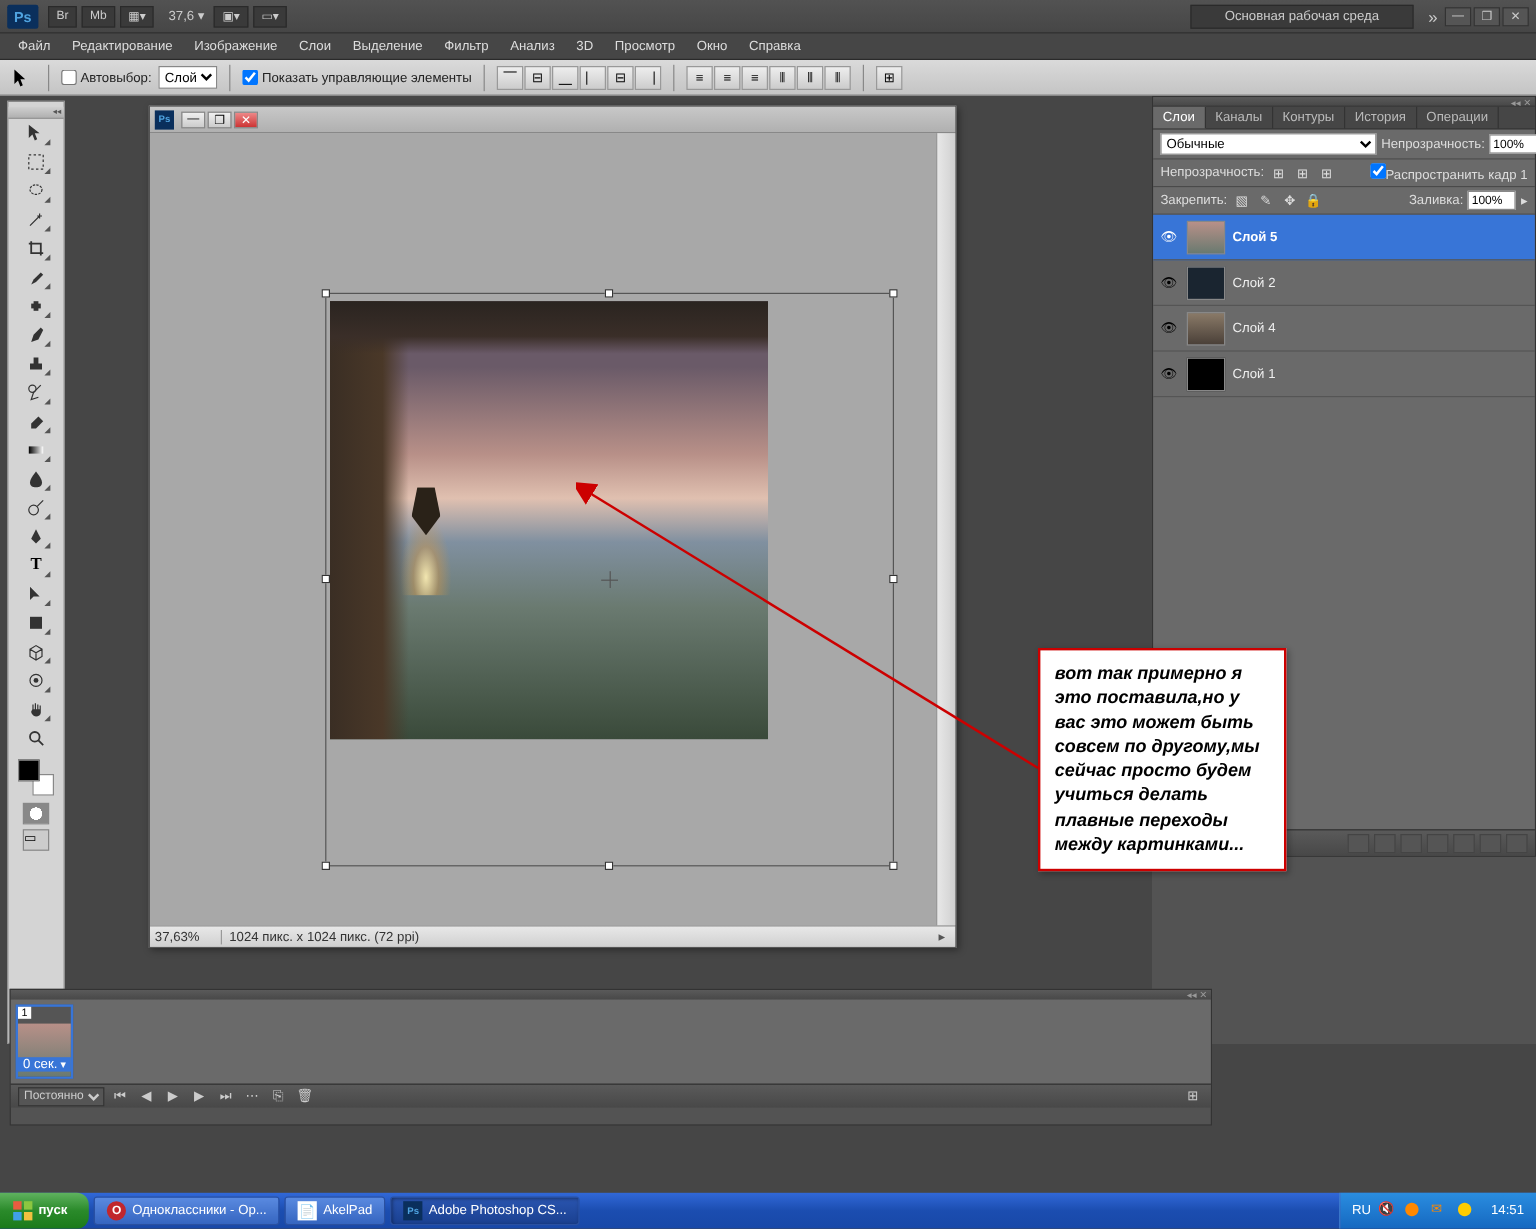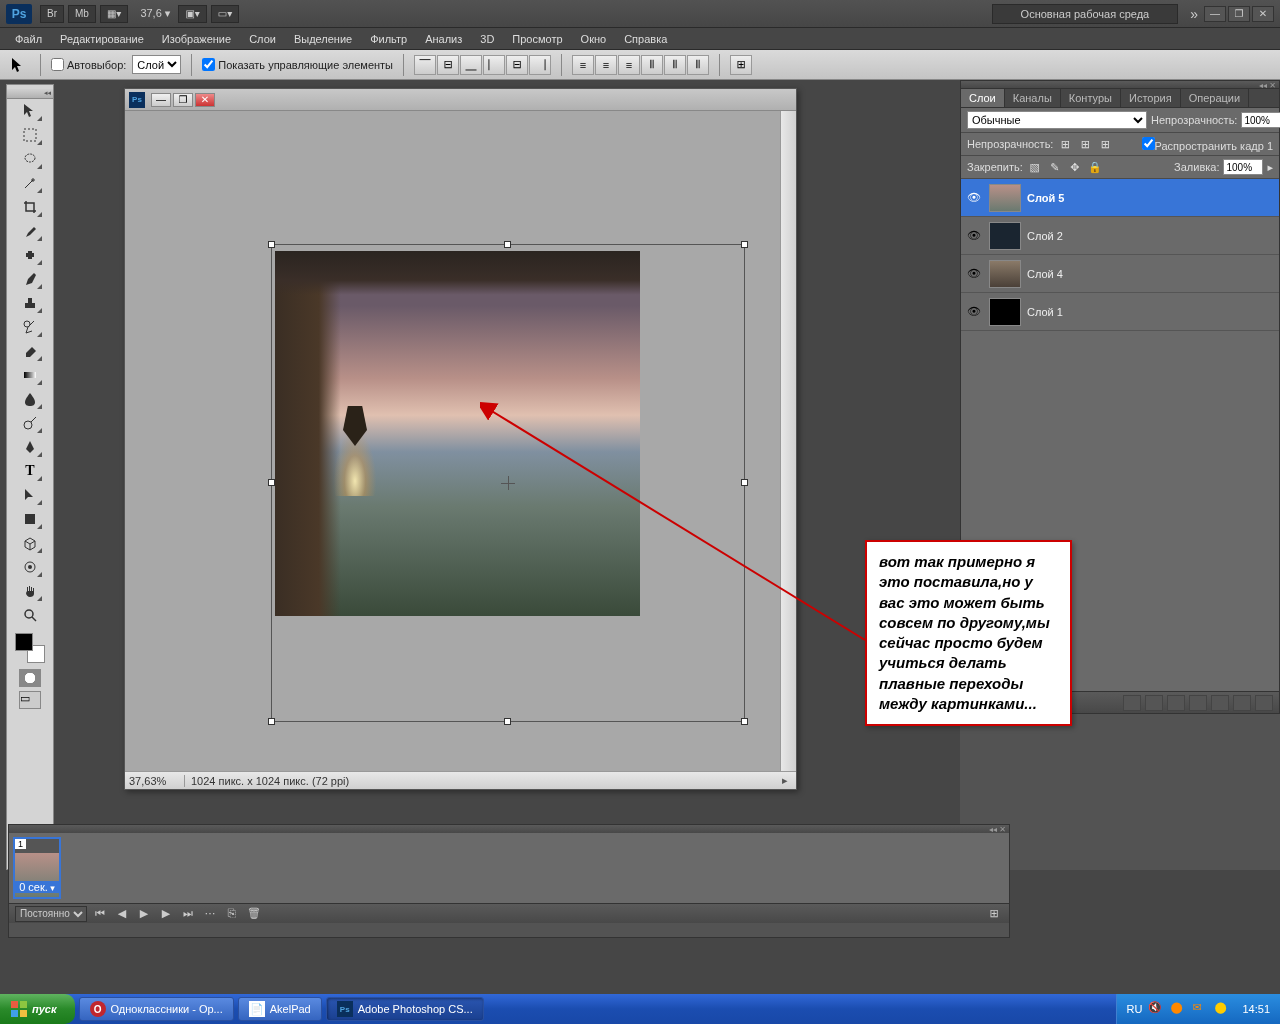--- a/index.html
+++ b/index.html
@@ -118,21 +118,21 @@
 .animpanel .frame { width:48px; border:2px solid #3875d7; background:#555; position:relative; }
 .animpanel .frame .fnum { position:absolute; top:0; left:0; background:#fff; color:#000; font-size:9px; padding:0 3px; }
 .animpanel .frame .fthumb { width:44px; height:44px; margin:14px 0 0 0; background:linear-gradient(#b89088,#6a7a70); }
 .animpanel .frame .fdur { position:absolute; bottom:4px; width:100%; text-align:center; color:#fff; font-size:9px; background:#3875d7; }
 .animpanel .ctrl { height:20px; background:linear-gradient(#5a5a5a,#484848); border-top:1px solid #333; display:flex; align-items:center; padding:0 6px; gap:4px; color:#ccc; }
 .animpanel .ctrl .cbtn { width:18px; height:14px; display:flex; align-items:center; justify-content:center; color:#ccc; }
 .animpanel .ctrl select { background:#555; color:#ccc; border:1px solid #333; font-size:10px; height:16px; }
 
 
 .taskbar { position:absolute; bottom:0; left:0; right:0; height:30px; background:linear-gradient(to bottom,#3168d8,#1b4db0 50%,#1848a8); display:flex; align-items:center; }
-.taskbar .start { height:30px; padding:0 18px 0 10px; background:linear-gradient(to bottom,#5fb35f,#2a8a2a 50%,#1a7a1a); color:#fff; font-weight:bold; font-style:italic; font-size:15px; display:flex; align-items:center; gap:4px; border-radius:0 10px 10px 0; }
+.taskbar .start { height:30px; padding:0 18px 0 10px; background:linear-gradient(to bottom,#5fb35f,#2a8a2a 50%,#1a7a1a); color:#fff; font-weight:bold; font-size:15px; display:flex; align-items:center; gap:4px; border-radius:0 10px 10px 0; }
 .taskbar .tbtn { height:24px; margin-left:4px; padding:0 10px; background:linear-gradient(#5a8ae0,#3565c0); border:1px solid #2a50a0; color:#fff; display:flex; align-items:center; gap:5px; border-radius:3px; max-width:170px; overflow:hidden; white-space:nowrap; }
 .taskbar .tbtn.active { background:linear-gradient(#2a55b0,#1a4090); box-shadow:inset 1px 1px 3px rgba(0,0,0,0.4); }
 .taskbar .tray { margin-left:auto; height:30px; background:linear-gradient(#2a8de0,#1568c0); display:flex; align-items:center; padding:0 10px; gap:6px; color:#fff; border-left:1px solid #4080d0; }
 .taskbar .tray .ti { width:16px; height:16px; }
 .taskbar .tray .lang { font-size:11px; }
 .taskbar .tray .clock { font-size:11px; margin-left:6px; }
 
 svg { display:block; }
 </style>
 </head>

